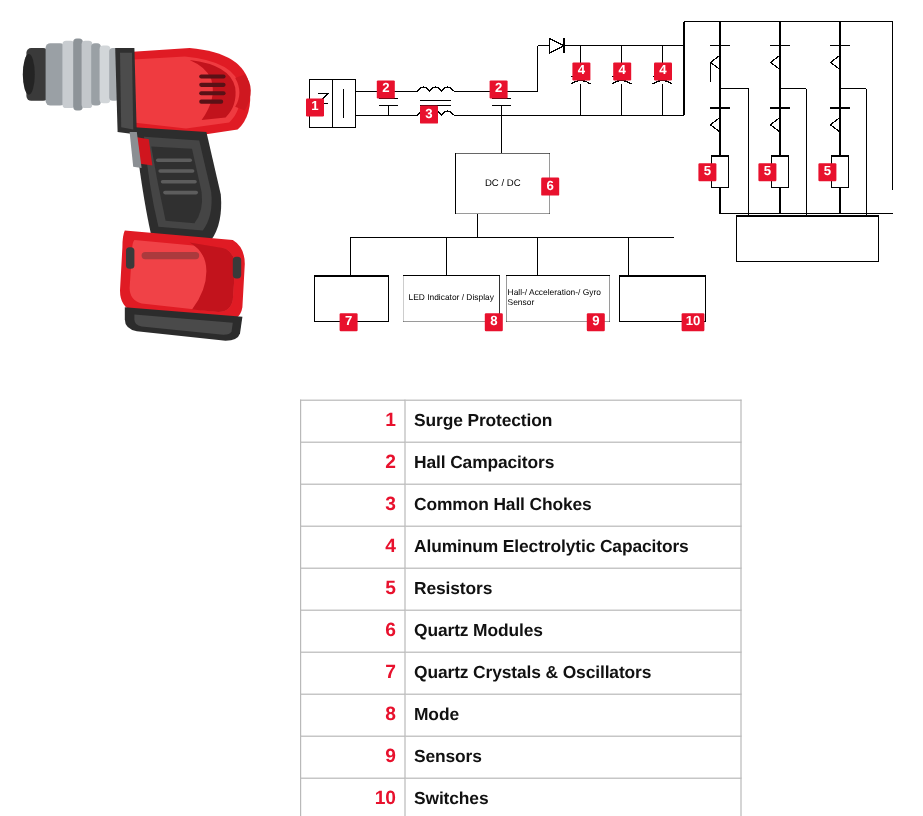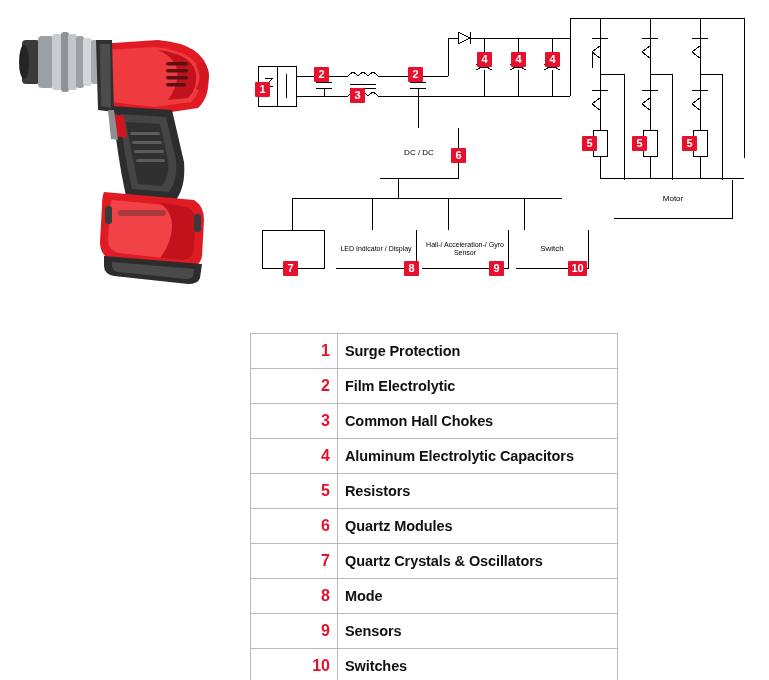--- a/index.html
+++ b/index.html
@@ -48,21 +48,20 @@
     font-family: "Liberation Sans", sans-serif;
   }
   .marker.wide { width: 19px; }
 
   .blockbox {
     position: absolute;
     border: 1px solid #000;
     background: #ffffff;
     font-size: 7px;
     line-height: 8.5px;
-    text-align: center;
     color: #000;
     display: flex;
     align-items: center;
     justify-content: center;
     padding: 1px;
     box-sizing: border-box;
   }
   .blockbox.big { font-size: 8px; }
 
   
@@ -291,22 +290,20 @@
         <rect x="84" y="222" width="80" height="38" fill="#fff"></rect>
         <rect x="170" y="222" width="86" height="38" fill="#fff"></rect>
         <rect x="264" y="222" width="72" height="38" fill="#fff"></rect>
       </g>
     </svg>
 
     
     <div class="blockbox big" style="left:128px; top:120px; width:78px; height:50px; border:none;">DC / DC</div>
     <div class="blockbox" style="left:84px; top:222px; width:80px; height:38px; border:none;">LED Indicator / Display</div>
     <div class="blockbox" style="left:170px; top:222px; width:86px; height:38px; border:none;">Hall-/ Acceleration-/ Gyro Sensor</div>
-    <div class="blockbox big" style="left:264px; top:222px; width:72px; height:38px; border:none;">Switch</div>
-    <div class="blockbox big" style="left:362px; top:172px; width:118px; height:38px; border:none;">Motor</div>
 
     
     <div class="marker" style="left:3px;  top:74px;">1</div>
     <div class="marker" style="left:62px; top:59px;">2</div>
     <div class="marker" style="left:98px; top:80px;">3</div>
     <div class="marker" style="left:156px;top:59px;">2</div>
     <div class="marker" style="left:225px;top:44px;">4</div>
     <div class="marker" style="left:259px;top:44px;">4</div>
     <div class="marker" style="left:293px;top:44px;">4</div>
     <div class="marker" style="left:330px;top:128px;">5</div>
@@ -320,21 +317,21 @@
   </div>
 
   <table id="legend">
     <tbody>
       <tr>
         <td class="num">1</td>
         <td class="lbl">Surge Protection</td>
       </tr>
       <tr>
         <td class="num">2</td>
-        <td class="lbl">Film Electrolytic</td>
+        <td class="lbl">Hall Campacitors</td>
       </tr>
       <tr>
         <td class="num">3</td>
         <td class="lbl">Common Hall Chokes</td>
       </tr>
       <tr>
         <td class="num">4</td>
         <td class="lbl">Aluminum Electrolytic Capacitors</td>
       </tr>
       <tr>

